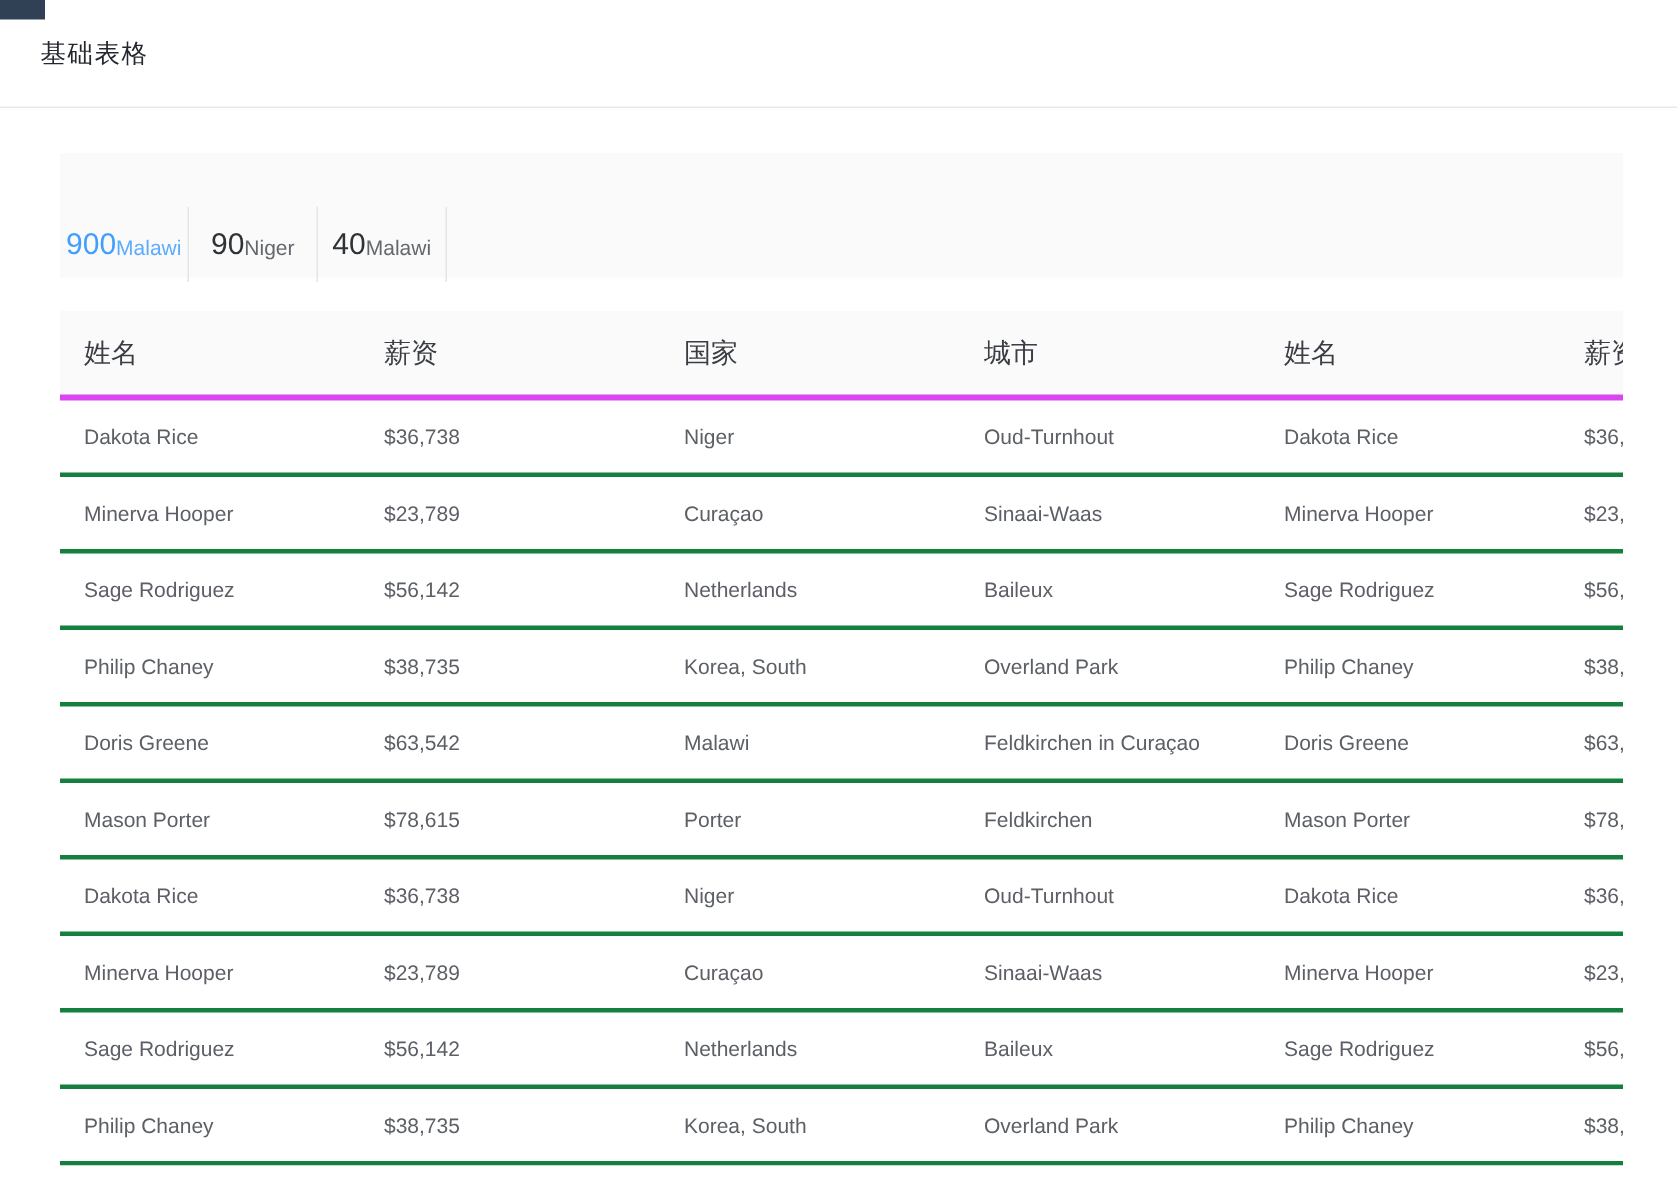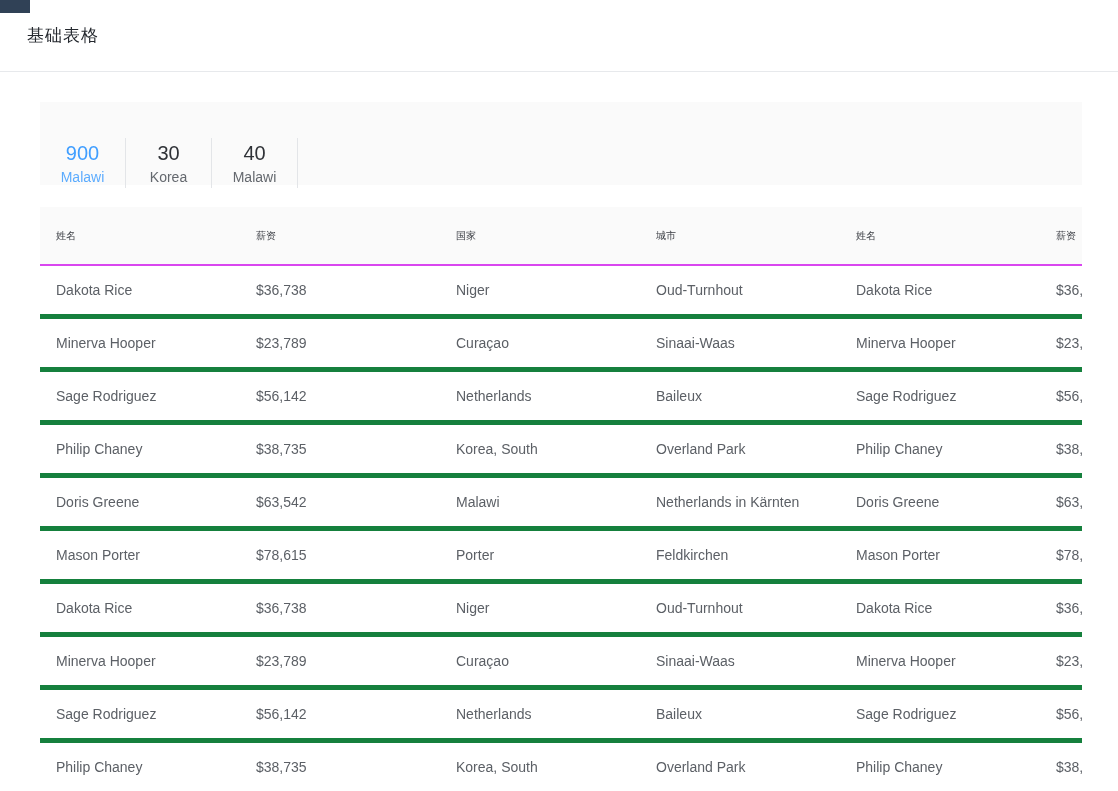--- a/index.html
+++ b/index.html
@@ -37,21 +37,21 @@
   .stats-panel {
     background: #fafafa;
     height: 83px;
     display: flex;
     align-items: center;
   }
   .stat-tab {
     width: 86px;
     height: 50px;
     display: flex;
-    flex-direction: column;
+    flex-direction: row;
     align-items: center;
     justify-content: center;
     border-right: 1px solid #e3e5e8;
     cursor: pointer;
     margin-top: 38px;
   }
   .stat-tab .num {
     font-size: 20px;
     color: #2f3237;
     line-height: 24px;
@@ -105,32 +105,32 @@
     width: 1200px;
     table-layout: fixed;
     border-collapse: collapse;
   }
   table.data-table th {
     width: 200px;
     height: 58px;
     background: #fafafa;
     text-align: left;
     padding: 0 16px;
-    font-size: 10px;
+    font-size: 18px;
     font-weight: 500;
     color: #3a3d43;
-    border-bottom: 2px solid #d946ef;
+    border-bottom: 4px solid #d946ef;
   }
   table.data-table td {
     width: 200px;
     height: 48px;
     padding: 16px 16px;
     font-size: 14px;
     color: #5c6066;
-    border-bottom: 5px solid #15803d;
+    border-bottom: 3px solid #15803d;
     white-space: nowrap;
     overflow: hidden;
   }
 </style>
 </head>
 <body>
 
 <div class="corner"></div>
 
 <header class="page-header">
@@ -138,22 +138,22 @@
 </header>
 
 <main class="content">
 
   <div class="stats-panel" id="stats-panel">
       <div class="stat-tab active">
         <span class="num">900</span>
         <span class="lbl">Malawi</span>
       </div>
       <div class="stat-tab">
-        <span class="num">30</span>
-        <span class="lbl">Korea</span>
+        <span class="num">90</span>
+        <span class="lbl">Niger</span>
       </div>
       <div class="stat-tab">
         <span class="num">40</span>
         <span class="lbl">Malawi</span>
       </div>
     </div>
 
 
   <div class="table-wrap">
     <table class="data-table">
@@ -197,21 +197,21 @@
             <td>$38,735</td>
             <td>Korea, South</td>
             <td>Overland Park</td>
             <td>Philip Chaney</td>
             <td>$38,735</td>
           </tr>
           <tr>
             <td>Doris Greene</td>
             <td>$63,542</td>
             <td>Malawi</td>
-            <td>Netherlands in Kärnten</td>
+            <td>Feldkirchen in Curaçao</td>
             <td>Doris Greene</td>
             <td>$63,542</td>
           </tr>
           <tr>
             <td>Mason Porter</td>
             <td>$78,615</td>
             <td>Porter</td>
             <td>Feldkirchen</td>
             <td>Mason Porter</td>
             <td>$78,615</td>

